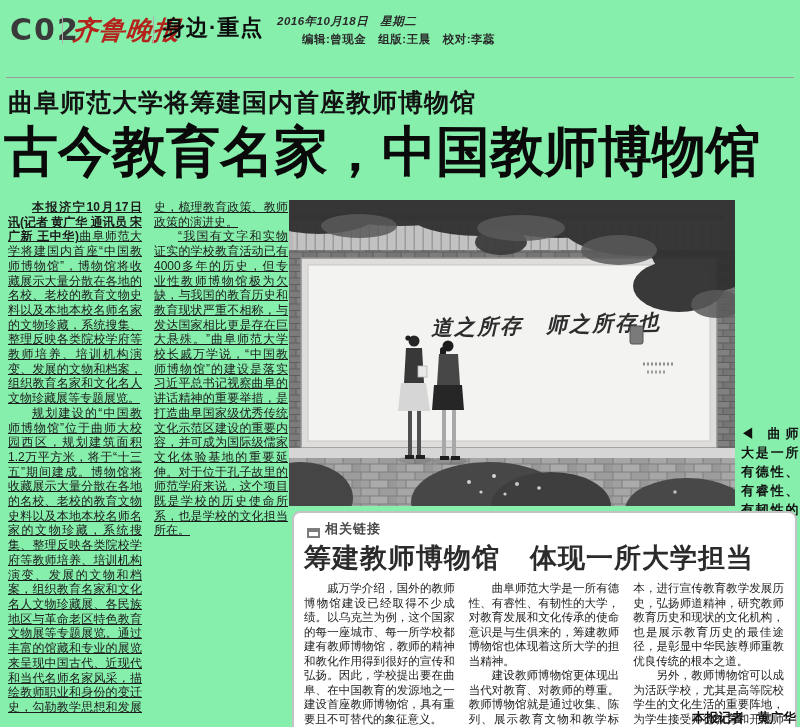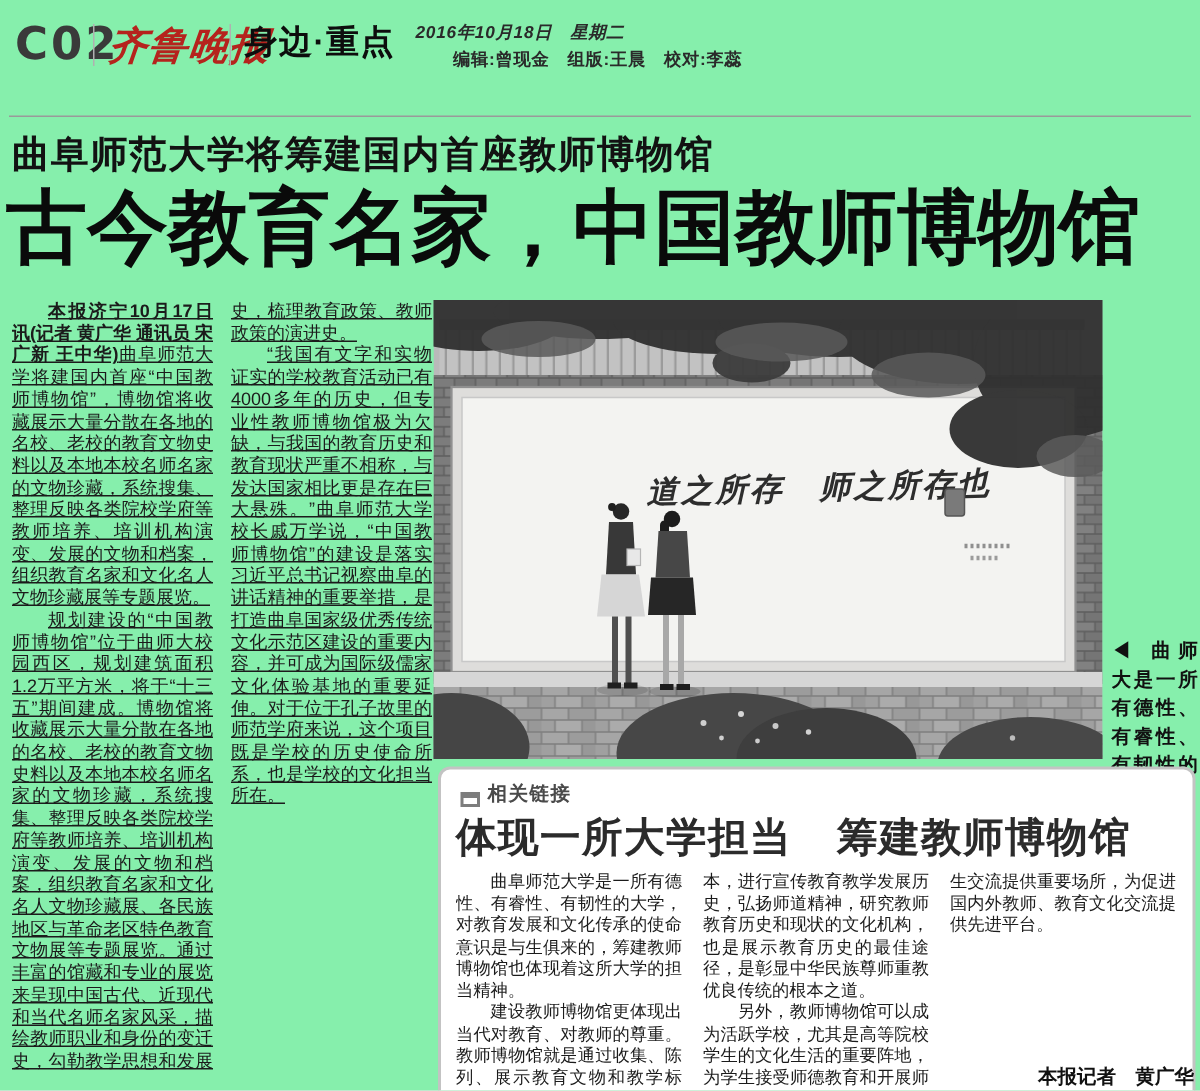--- a/index.html
+++ b/index.html
@@ -183,24 +183,25 @@
   </div>
 
   <div class="abs" id="photo-caption">◀ 曲师大是一所有德性、有睿性、有韧性的大学。</div>
 
   <div class="abs" id="related-box">
     <div class="abs" id="related-tag">
       <span id="related-icon"></span>
       <span id="related-tag-label">相关链接</span>
     </div>
     <div class="abs" id="related-headline">
+      <span>筹建教师博物馆</span>
       <span>体现一所大学担当</span>
-      <span>筹建教师博物馆</span>
     </div>
     <div class="abs" id="related-cols">
+      <p>戚万学介绍，国外的教师博物馆建设已经取得不少成绩。以乌克兰为例，这个国家的每一座城市、每一所学校都建有教师博物馆，教师的精神和教化作用得到很好的宣传和弘扬。因此，学校提出要在曲阜、在中国教育的发源地之一建设首座教师博物馆，具有重要且不可替代的象征意义。</p>
       <p>曲阜师范大学是一所有德性、有睿性、有韧性的大学，对教育发展和文化传承的使命意识是与生俱来的，筹建教师博物馆也体现着这所大学的担当精神。</p>
       <p>建设教师博物馆更体现出当代对教育、对教师的尊重。教师博物馆就是通过收集、陈列、展示教育文物和教学标本，进行宣传教育教学发展历史，弘扬师道精神，研究教师教育历史和现状的文化机构，也是展示教育历史的最佳途径，是彰显中华民族尊师重教优良传统的根本之道。</p>
       <p>另外，教师博物馆可以成为活跃学校，尤其是高等院校学生的文化生活的重要阵地，为学生接受师德教育和开展师生交流提供重要场所，为促进国内外教师、教育文化交流提供先进平台。</p>
     </div>
     <div class="abs" id="related-byline">本报记者　黄广华</div>
   </div>
 
 </div>
 
 </body></html>

